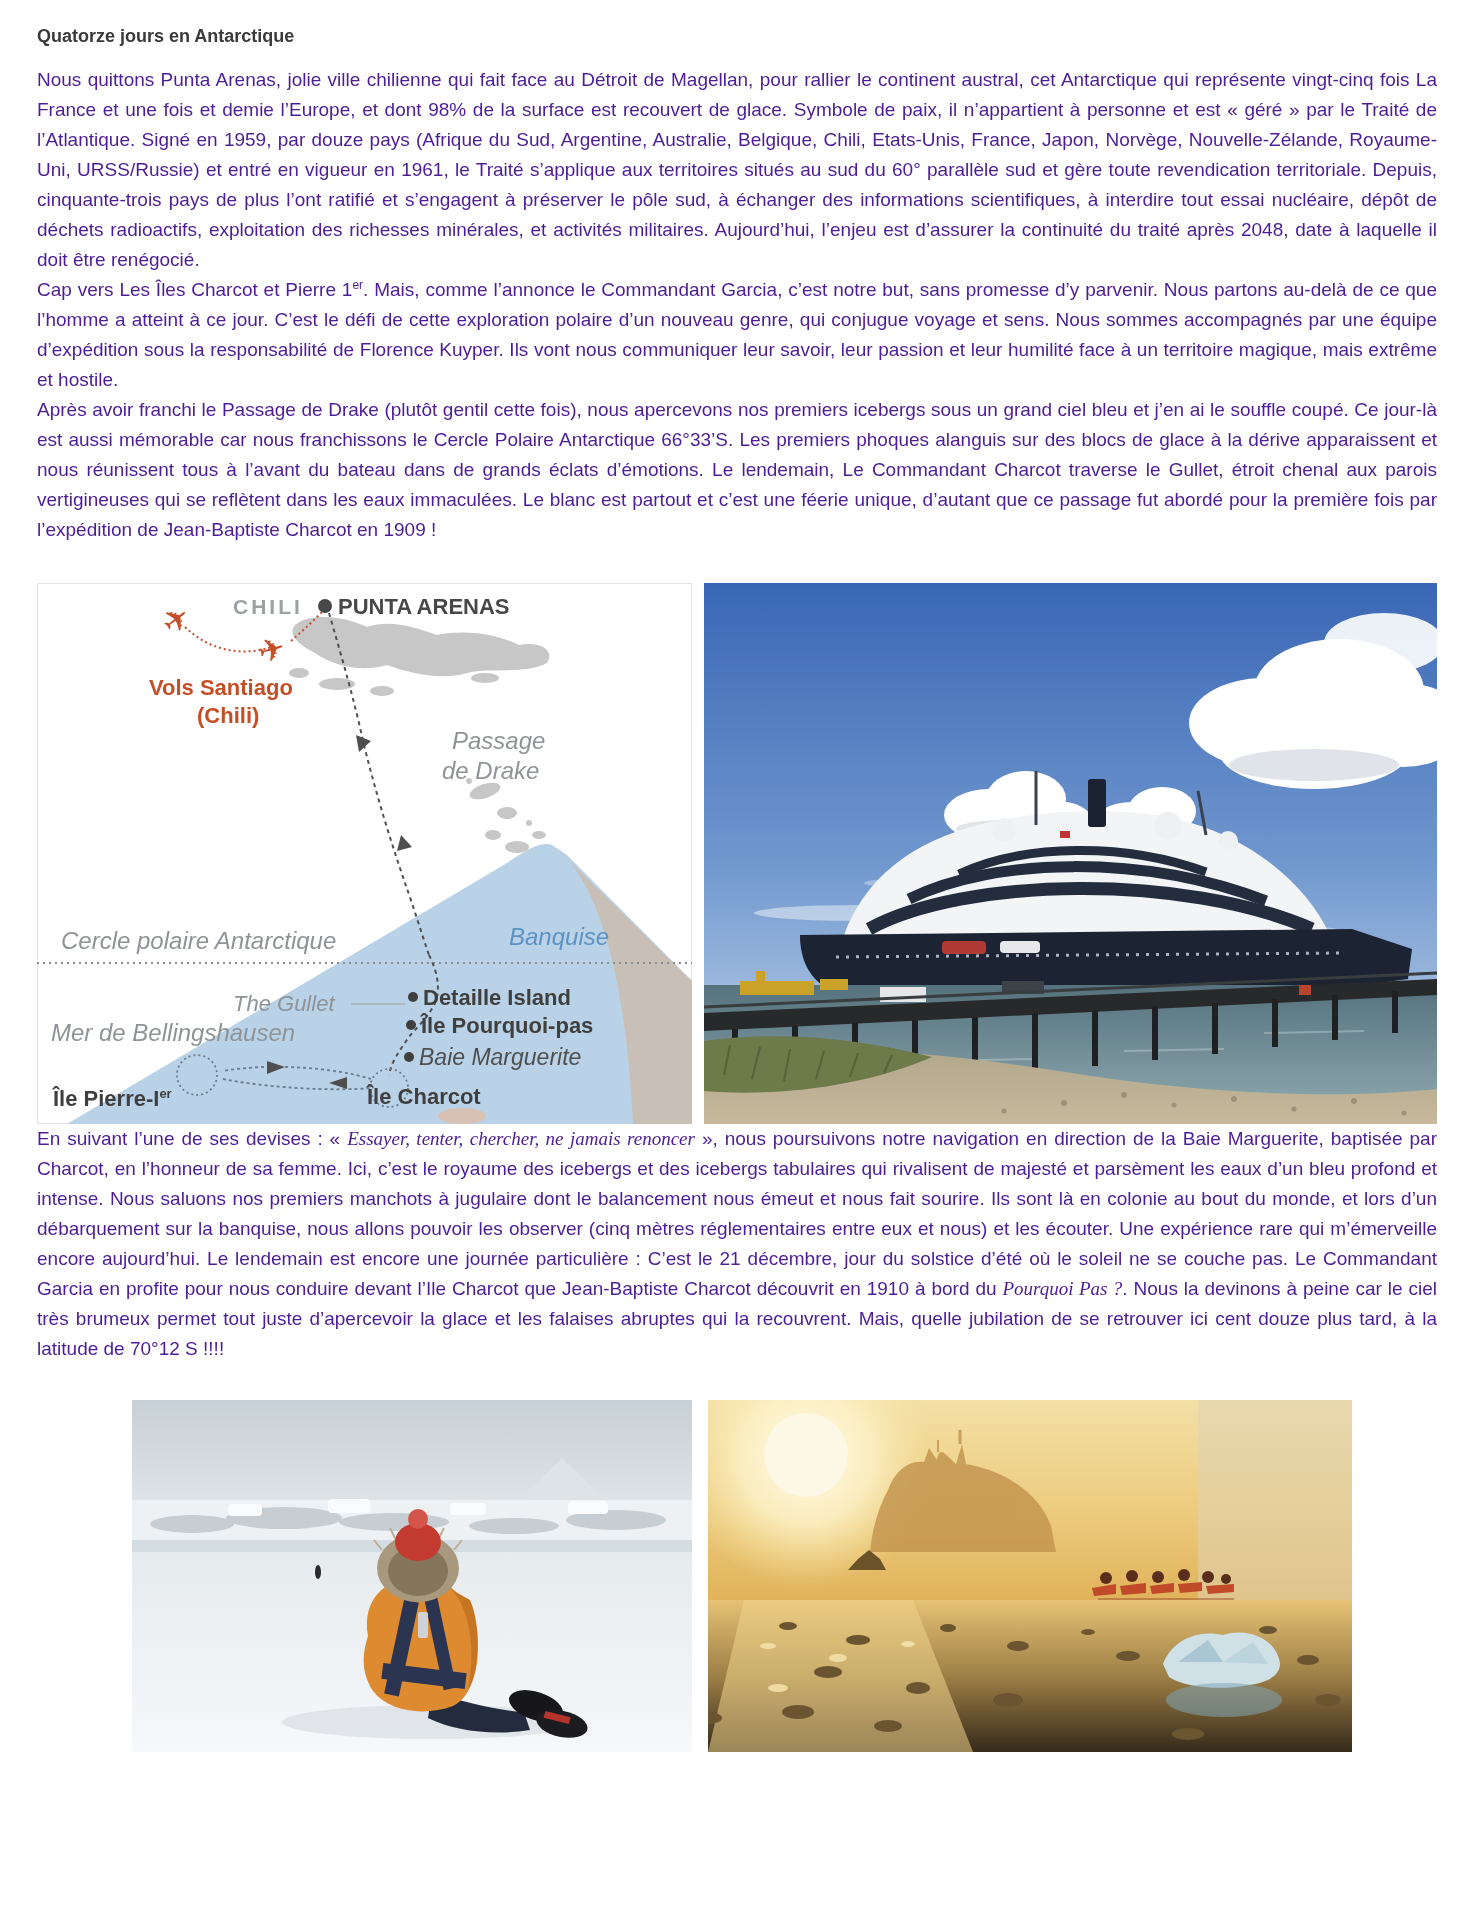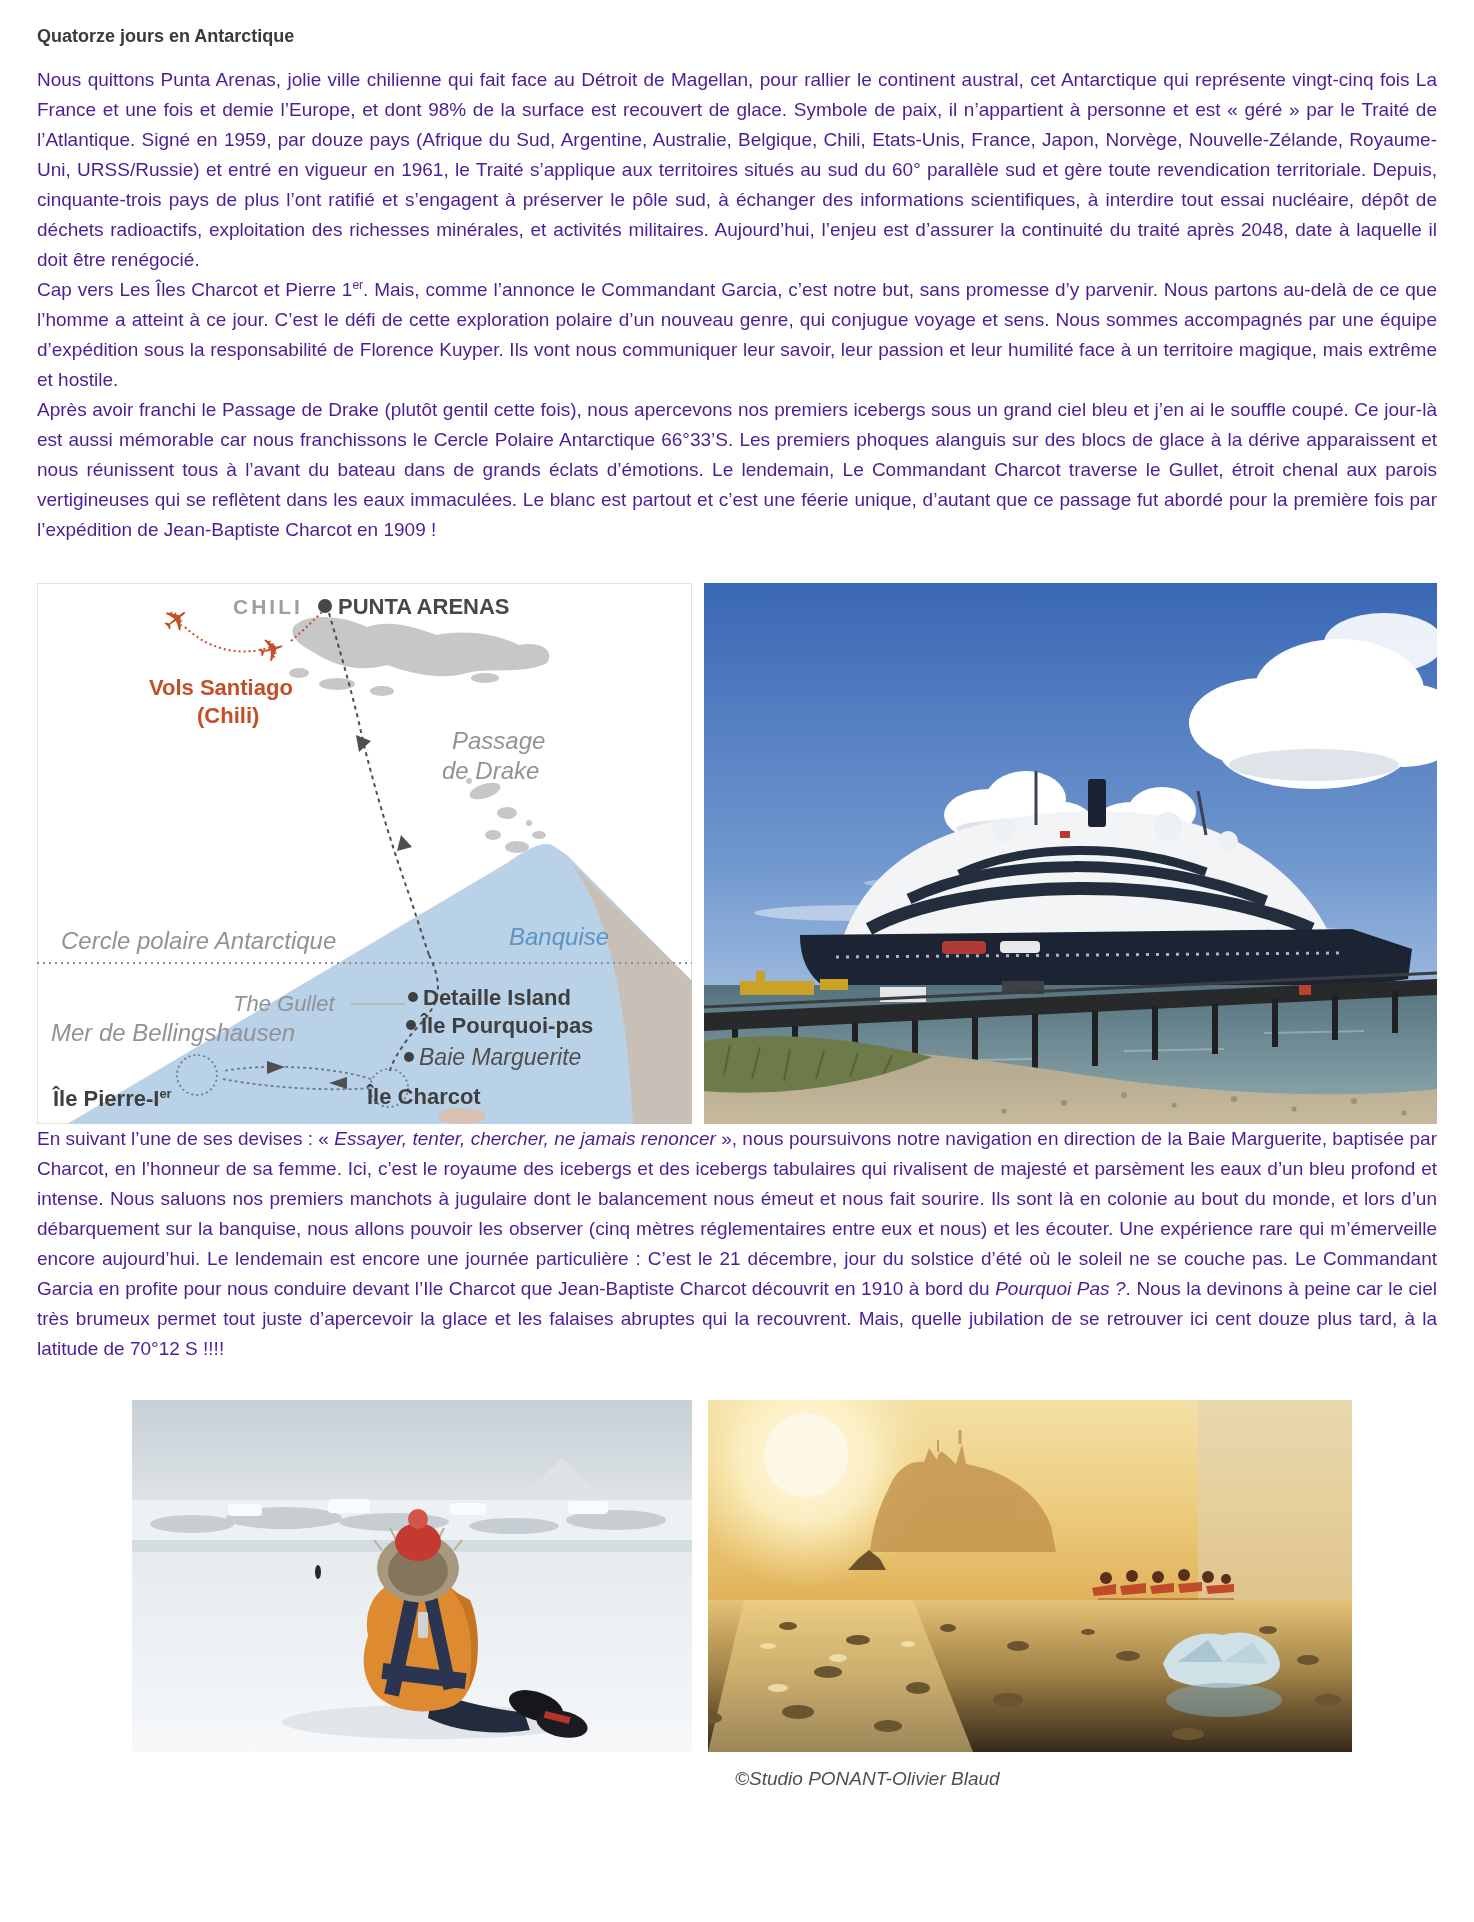--- a/index.html
+++ b/index.html
@@ -3,21 +3,21 @@
 <meta charset="utf-8">
 <style>
   html,body{margin:0;padding:0;background:#ffffff;}
   body{width:1474px;height:1922px;overflow:hidden;font-family:"Liberation Sans",sans-serif;}
   .page{padding:26px 18px 0 37px;width:1400px;}
   .title{font-size:18px;font-weight:bold;color:#3a3a3a;margin:0 0 18px 0;}
   p.body-text{font-size:19px;line-height:30px;color:#4c1d95;text-align:justify;margin:0;}
   .p1{margin:0 0 22px 0;}
   .p4{margin:42px 0 0 0;}
   sup{font-size:12px;line-height:0;vertical-align:super;}
-  .ital{font-style:italic;}
+  .ital{font-style:italic;font-family:Liberation Serif, serif;}
   .images-row1{margin:38px 0 0 0;display:flex;gap:12px;}
   .images-row2{margin:36px 0 0 95px;display:flex;gap:16px;}
   .map-figure{width:655px;height:541px;}
   .ship-figure{width:733px;height:541px;}
   .snow-figure{width:560px;height:352px;}
   .sunset-figure{width:644px;height:352px;}
   svg{display:block;}
   svg text{font-family:"Liberation Sans",sans-serif;}
   .caption{margin:16px 0 0 698px;font-size:19px;font-style:italic;color:#4f4f4f;}
 </style>
@@ -360,15 +360,14 @@
       </g>
       <g>
         <path d="M455,264 C464,240 490,229 515,235 C540,227 566,239 571,259 C576,273 561,283 541,285 C511,291 476,287 461,277 Z" fill="#cfe0e6"></path>
         <path d="M470,262 L500,240 L515,262 Z" fill="#aac6d2"></path>
         <path d="M515,262 L545,242 L560,264 Z" fill="#bcd4dc"></path>
         <ellipse cx="516" cy="300" rx="58" ry="17" fill="#7fa5b4" opacity="0.55"></ellipse>
       </g>
     </svg>
   </div>
 
-  <div class="caption">©Studio PONANT-Olivier Blaud</div>
 
 </div>
 
 </body></html>

